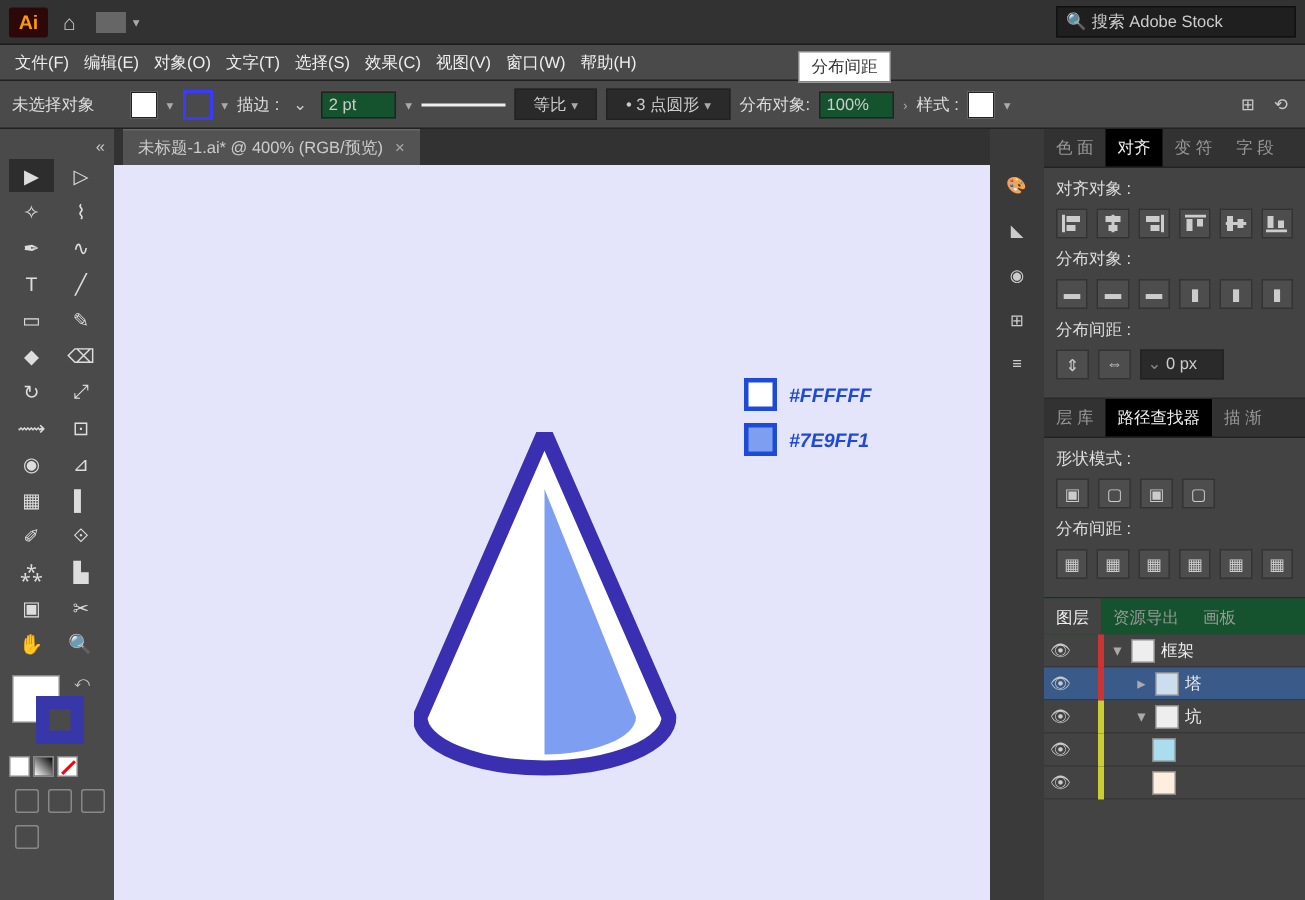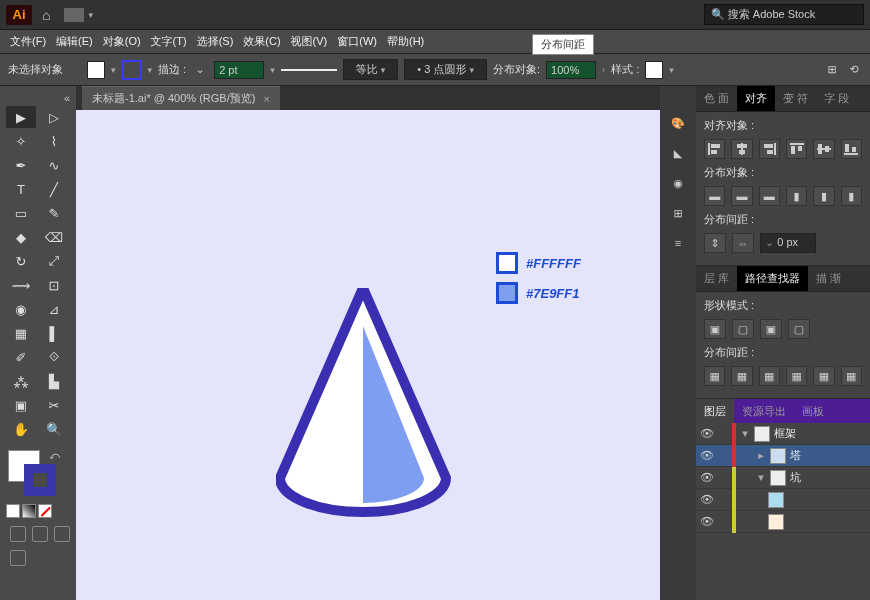--- a/index.html
+++ b/index.html
@@ -60,21 +60,21 @@
 .ptabs{display:flex;height:26px;border-bottom:1px solid #222;background:#323232}
 .ptab{padding:5px 8px;font-size:11px;color:#999}
 .ptab.act{background:#000000;color:#eee}
 .psec{padding:6px 8px;border-bottom:1px solid #2a2a2a}
 .psec .hd{font-size:11px;color:#ddd;margin-bottom:6px}
 .align-row{display:flex;gap:6px;margin-bottom:6px}
 .al-btn{width:22px;height:20px;background:#4d4d4d;border:1px solid #333;display:flex;align-items:center;justify-content:center}
 .al-btn svg{display:block}
 .sp-in{background:#2a2a2a;border:1px solid #222;padding:2px 4px;width:56px;color:#888}
 .lyr{padding:0}
-.lyr-tabs{display:flex;height:24px;background:#4c1d95}
+.lyr-tabs{display:flex;height:24px;background:#14532d}
 .lyr-tab{padding:5px 8px;font-size:11px;color:#999}
 .lyr-tab.act{background:#434343;color:#eee}
 .lrow{display:flex;align-items:center;height:22px;border-bottom:1px solid #383838;padding:0 4px;gap:4px}
 .lrow.sel{background:#3a5a8a}
 .eye{width:14px;color:#ccc}
 .lock{width:10px}
 .lind{width:4px;height:22px}
 .lind.red{background:#c33}
 .lind.yel{background:#cc3}
 .lthumb{width:16px;height:16px;background:#eee;border:1px solid #888}

